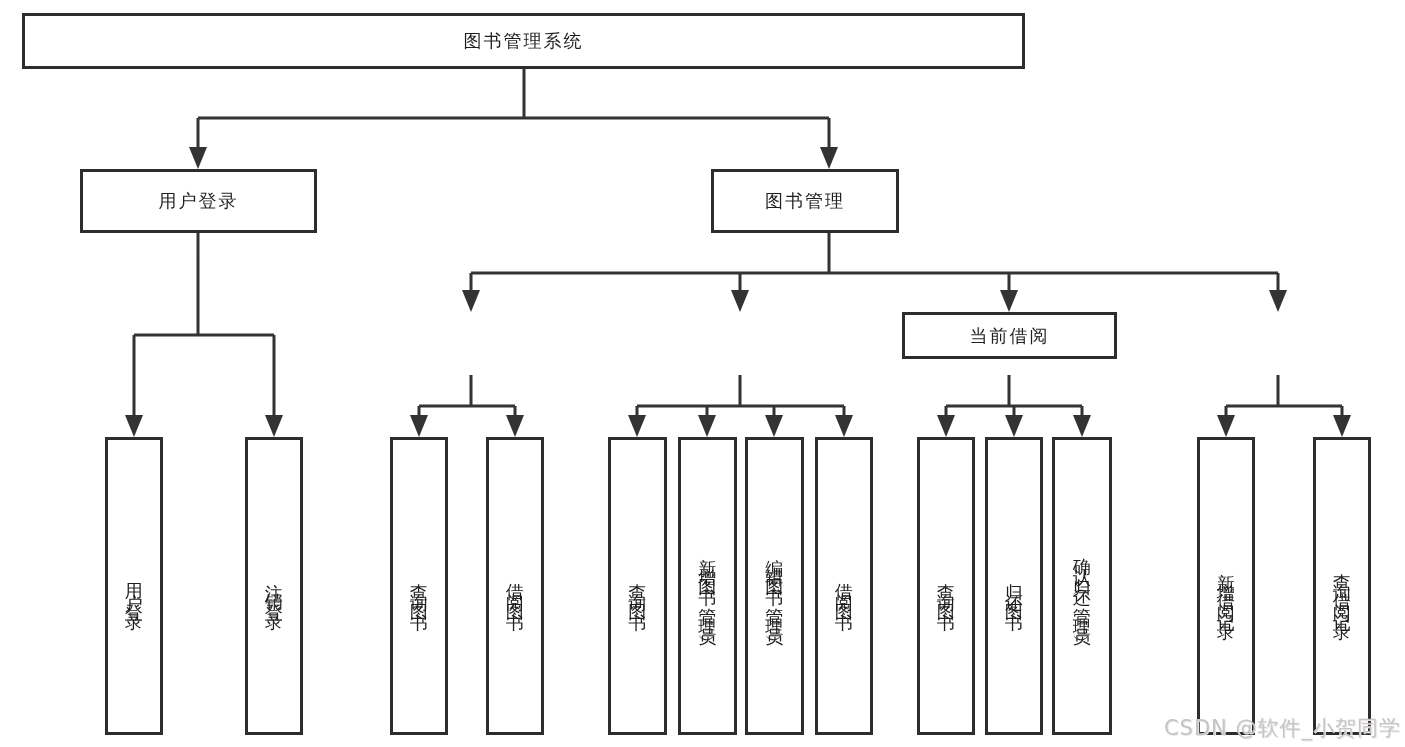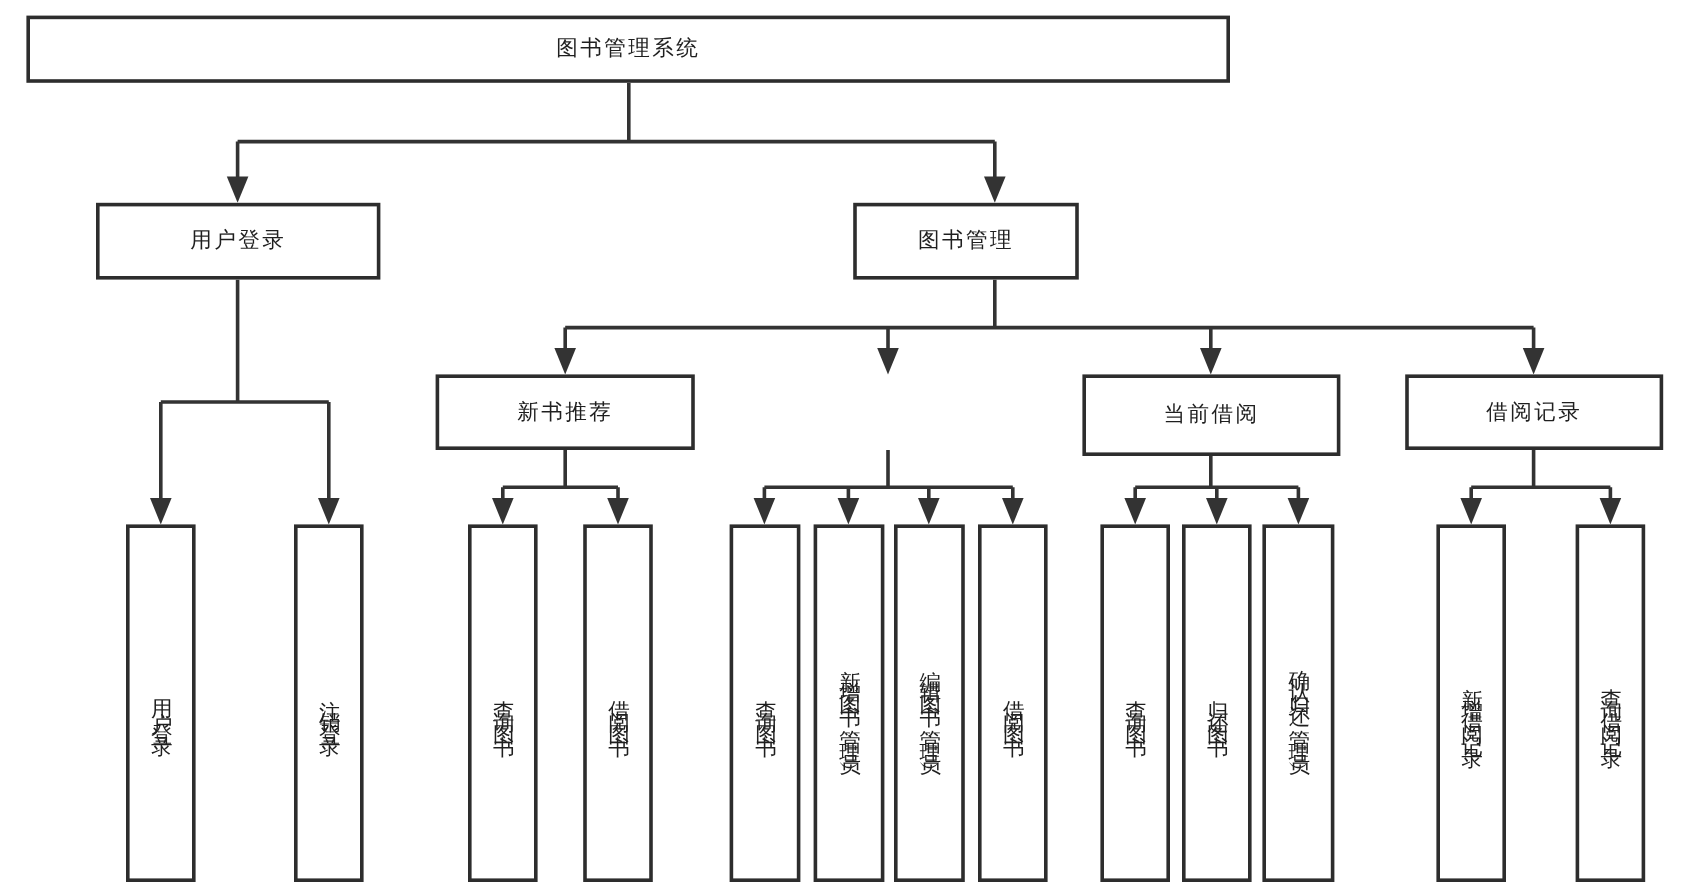--- a/index.html
+++ b/index.html
@@ -95,36 +95,35 @@
       <polygon points="1217,415 1235,415 1226,437"></polygon>
       <polygon points="1333,415 1351,415 1342,437"></polygon>
     </g>
   </svg>
 
   <div class="node h" style="left:22px;top:13px;width:1003px;height:56px">图书管理系统</div>
 
   <div class="node h" style="left:80px;top:169px;width:237px;height:64px">用户登录</div>
   <div class="node h" style="left:711px;top:169px;width:188px;height:64px">图书管理</div>
 
-  <div class="node h" style="left:363px;top:312px;width:216px;height:63px">新书推荐</div>
-  <div class="node h" style="left:902px;top:312px;width:215px;height:68px">当前借阅</div>
-  <div class="node h" style="left:1171px;top:312px;width:215px;height:63px">借阅记录</div>
+  <div class="node h" style="left:902px;top:312px;width:215px;height:47px">当前借阅</div>
 
   <div class="node v" style="left:105px;top:437px;width:58px;height:298px">用户登录</div>
   <div class="node v" style="left:245px;top:437px;width:58px;height:298px">注销登录</div>
 
   <div class="node v" style="left:390px;top:437px;width:58px;height:298px">查询图书</div>
   <div class="node v" style="left:486px;top:437px;width:58px;height:298px">借阅图书</div>
 
   <div class="node v" style="left:608px;top:437px;width:59px;height:298px">查询图书</div>
   <div class="node v" style="left:678px;top:437px;width:59px;height:298px">新增图书（管理员）</div>
   <div class="node v" style="left:745px;top:437px;width:59px;height:298px">编辑图书（管理员）</div>
   <div class="node v" style="left:815px;top:437px;width:58px;height:298px">借阅图书</div>
 
   <div class="node v" style="left:917px;top:437px;width:58px;height:298px">查询图书</div>
   <div class="node v" style="left:985px;top:437px;width:58px;height:298px">归还图书</div>
   <div class="node v" style="left:1052px;top:437px;width:60px;height:298px">确认归还（管理员）</div>
 
   <div class="node v" style="left:1197px;top:437px;width:58px;height:298px">新增借阅记录</div>
   <div class="node v" style="left:1313px;top:437px;width:58px;height:298px">查询借阅记录</div>
 
+  <div class="watermark">CSDN @软件_小贺同学</div>
 
 </div>
 
 </body></html>

